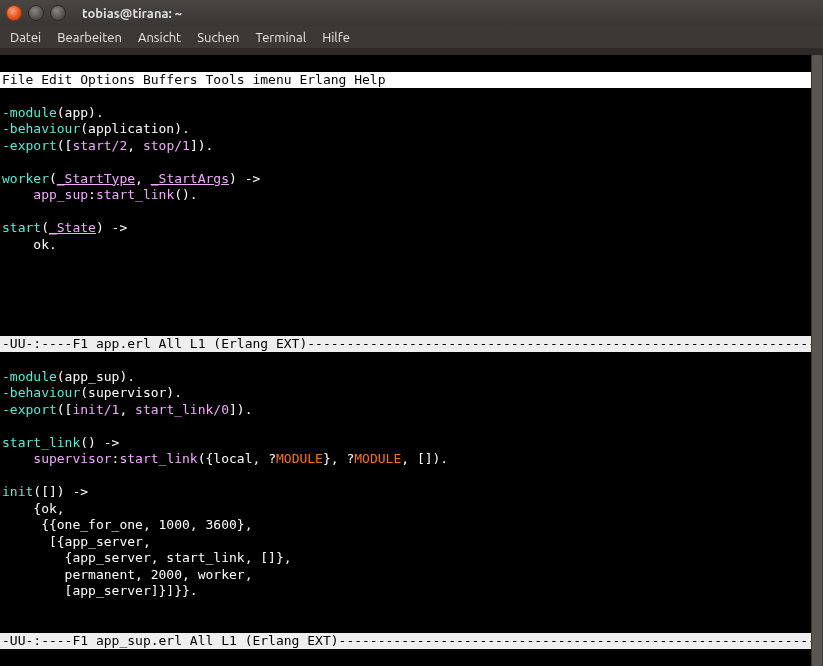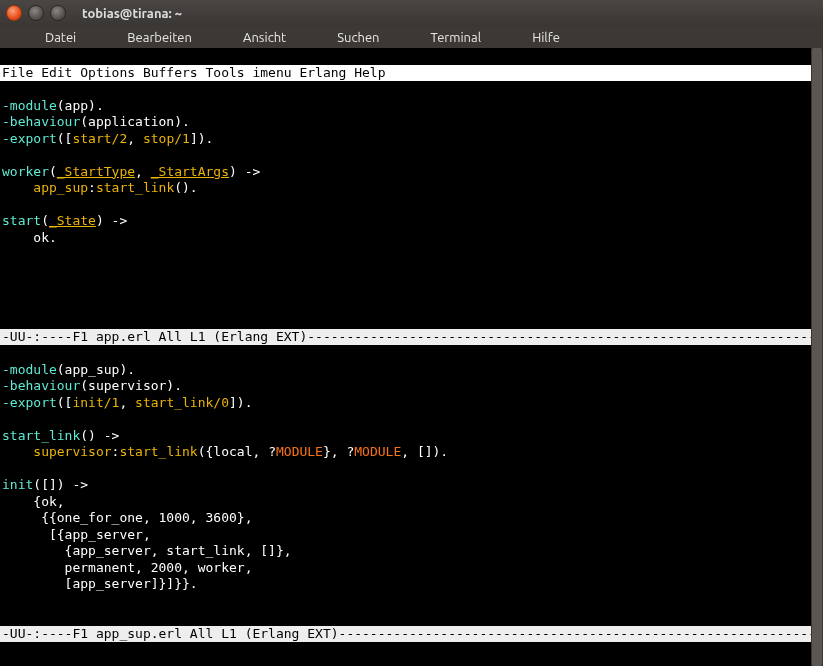--- a/index.html
+++ b/index.html
@@ -35,28 +35,29 @@
     height: 22px;
     background: #3c3836;
     display: flex;
     align-items: center;
     gap: 16px;
     padding: 0 10px;
     color: #e8e6e3;
     font-family: "Ubuntu","DejaVu Sans",sans-serif;
     font-size: 13px;
   }
-  .menubar span { cursor: default; margin-left: 35px; }
+  .menubar span { cursor: default; }
   .terminal {
     flex: 1;
     background: #000;
     color: #fff;
     position: relative;
     padding: 0;
     overflow: hidden;
+    margin-top: 7px;
   }
   .scrollbar {
     position: absolute;
     right: 0; top: 0; bottom: 0;
     width: 12px;
     background: #3a3634;
   }
   .scrollbar-thumb {
     position: absolute;
     left: 1px; right: 1px;
@@ -79,21 +80,21 @@
     background: #eee;
     color: #000;
     padding: 0 2px;
     overflow: hidden;
     text-overflow: clip;
     white-space: nowrap;
   }
   .modeline b { font-weight: normal; }
   .buf { padding: 0 2px; }
   .k  { color: #5eead4; }   
-  .g  { color: #eab308; }
+  .g  { color: #f0abfc; }
   .m  { color: #f97316; }
   .under { text-decoration: underline; }
   .titlebar .spacer { width: 4px; }
 </style>
 </head>
 <body>
 
 <div class="titlebar">
   <span class="winbtn close-btn"></span>
   <span class="winbtn min-btn"></span>

